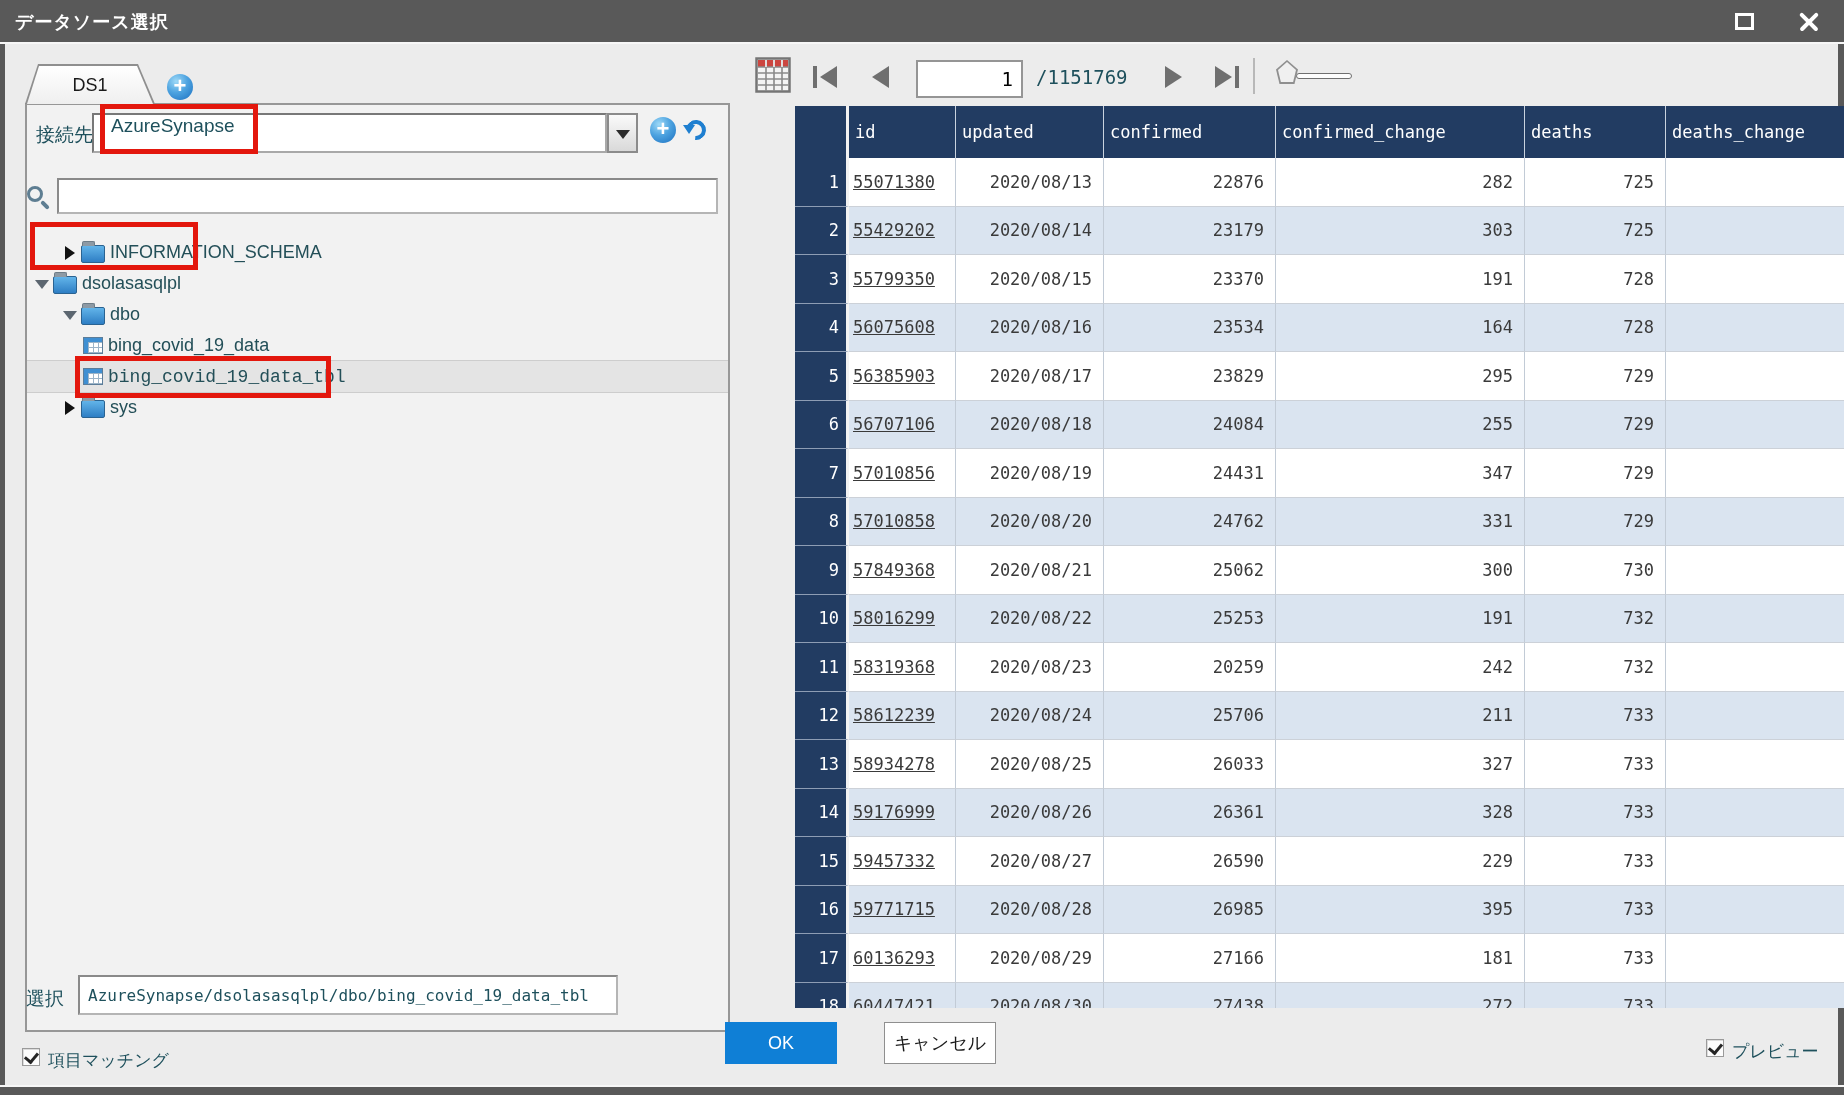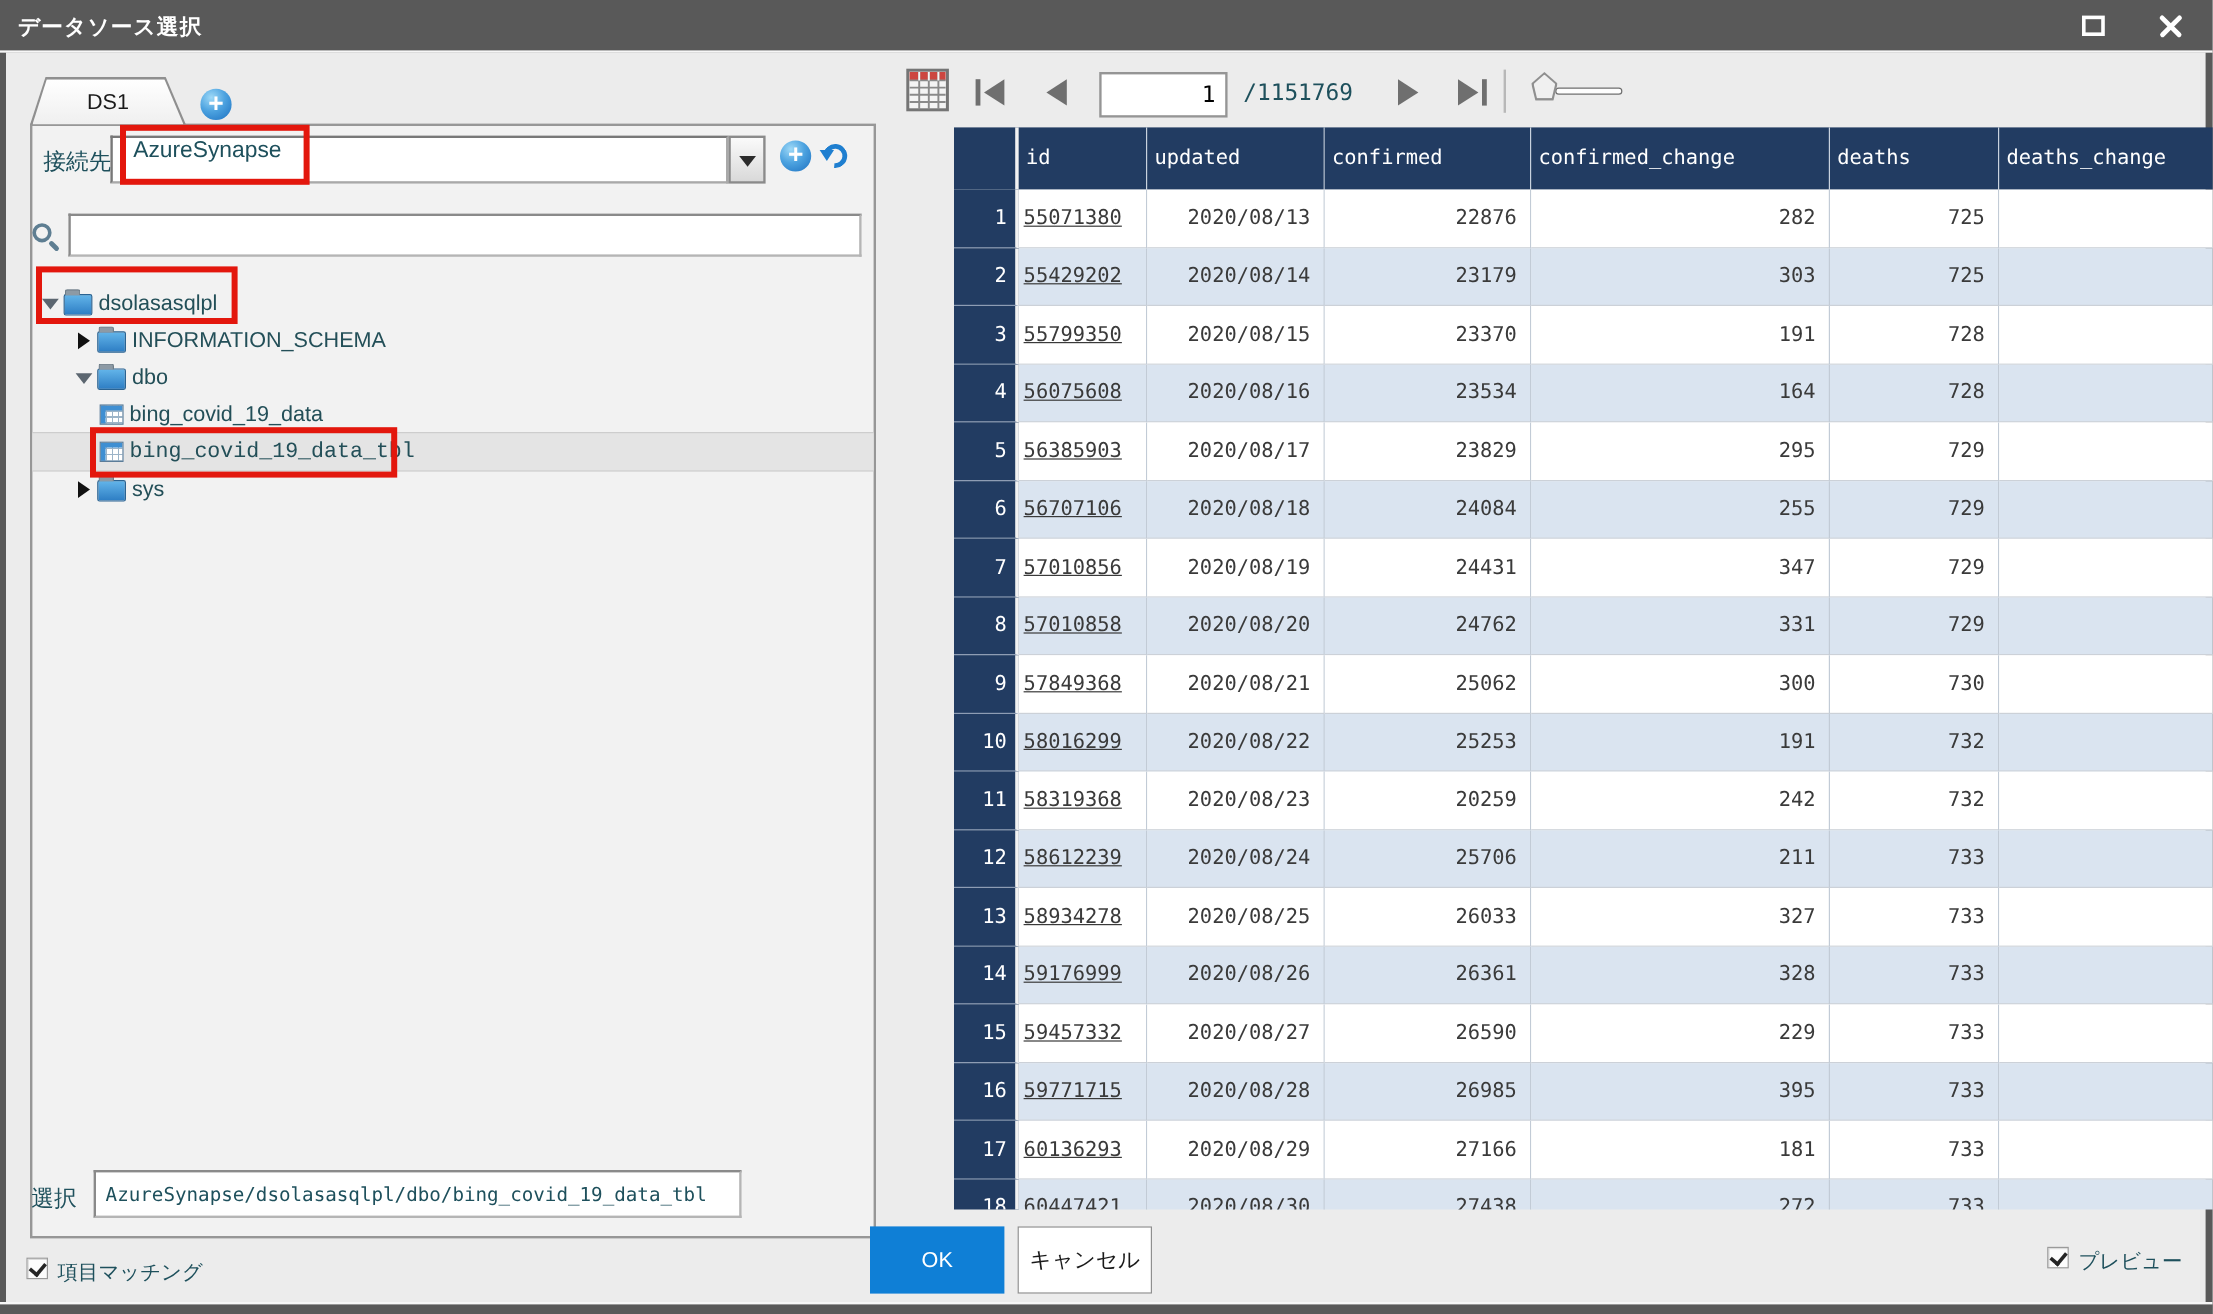--- a/index.html
+++ b/index.html
@@ -124,24 +124,24 @@
   .trow.even .cell { background:#dae4f0; }
   .cell.c0 { background:#223c62 !important; color:#fff; justify-content:flex-end; padding-right:7px;
          border-right:3px solid #f2f2f2; border-bottom:1px solid #8e9db4; }
   .c0 { width:54px; } .c1 { width:107px; } .c2 { width:148px; } .c3 { width:172px; }
   .c4 { width:249px; } .c5 { width:141px; } .c6 { width:218px; }
   .cell.c1 { padding-left:4px;text-decoration:underline; }
   .cell.c2,.cell.c3,.cell.c4,.cell.c5 { justify-content:flex-end; padding-right:11px; }
   .cell.c6 { justify-content:flex-end; padding-right:3px; }
 
   
-  .btn { position:absolute; height:56px; font-size:18px; cursor:pointer; z-index:3;
+  .btn { position:absolute; height:42px; font-size:18px; cursor:pointer; z-index:3;
          display:flex; align-items:center; justify-content:center; }
   .btn.ok { left:725px; top:1022px; width:112px; background:#0f7fd6; color:#fff; border:none; }
-  .btn.cancel { left:848px; top:1022px; width:112px; background:#fff; color:#1a1a1a; border:1px solid #8f8f8f; }
+  .btn.cancel { left:884px; top:1022px; width:112px; background:#fff; color:#1a1a1a; border:1px solid #8f8f8f; }
 </style>
 </head>
 <body>
 
 <div id="window">
 
   <div class="titlebar">
     <span class="title-text">データソース選択</span>
   </div>
   <div class="winbtn max">
@@ -167,29 +167,29 @@
     <span class="teal">AzureSynapse</span>
   </div>
   <div class="combo-arrow"></div>
   <div class="blue-circle" style="left:650px; top:117px;"></div>
   <div class="refresh" style="left:686px; top:120px;"></div>
 
   <div class="search-icon"></div>
   <input class="search-input" value="" style="">
 
   <div class="tree">
+      <div class="tree-row" style="padding-left: 34px;">
+        <span class="tw arr-col"></span>
+        <span class="folder-ic"></span>
+        <span class="tree-label">INFORMATION_SCHEMA</span>
+      </div>
       <div class="tree-row" style="padding-left: 6px;">
         <span class="tw arr-exp"></span>
         <span class="folder-ic"></span>
         <span class="tree-label">dsolasasqlpl</span>
-      </div>
-      <div class="tree-row" style="padding-left: 34px;">
-        <span class="tw arr-col"></span>
-        <span class="folder-ic"></span>
-        <span class="tree-label">INFORMATION_SCHEMA</span>
       </div>
       <div class="tree-row" style="padding-left: 34px;">
         <span class="tw arr-exp"></span>
         <span class="folder-ic"></span>
         <span class="tree-label">dbo</span>
       </div>
       <div class="tree-row" style="padding-left: 56px;">
         <span class="table-ic"></span>
         <span class="tree-label">bing_covid_19_data</span>
       </div>

